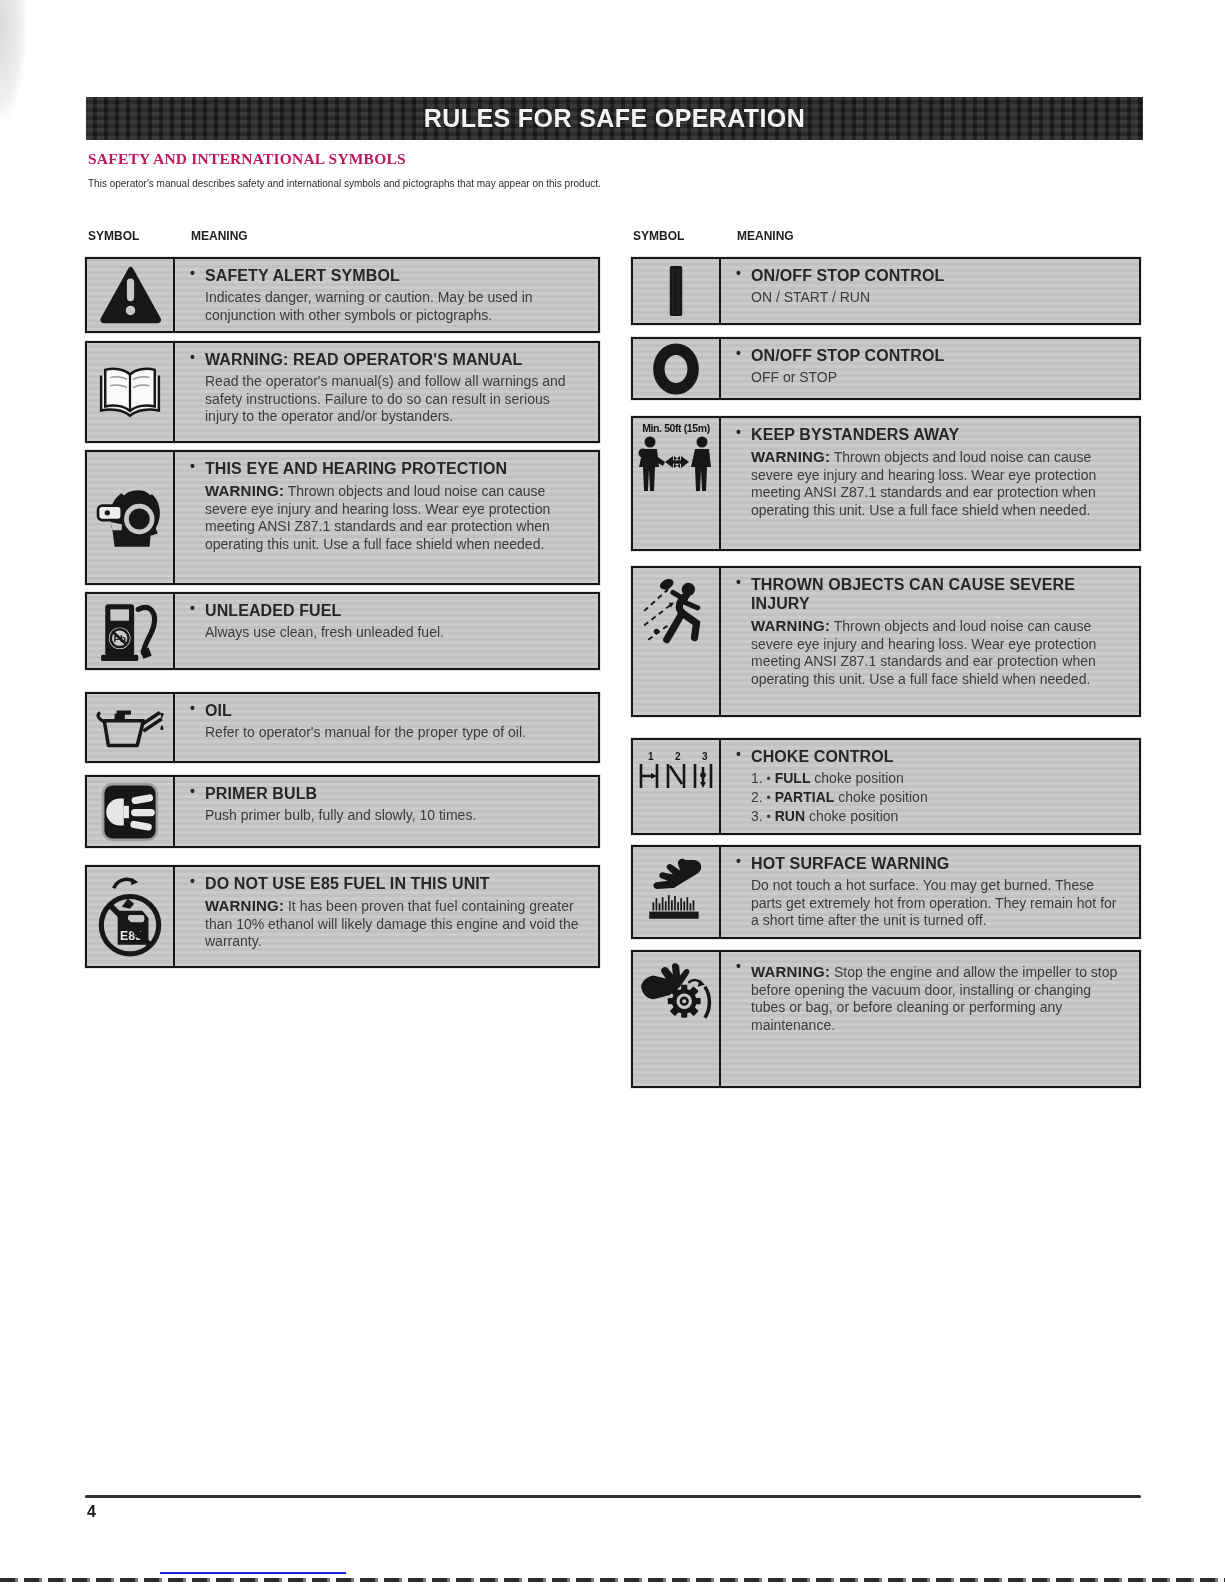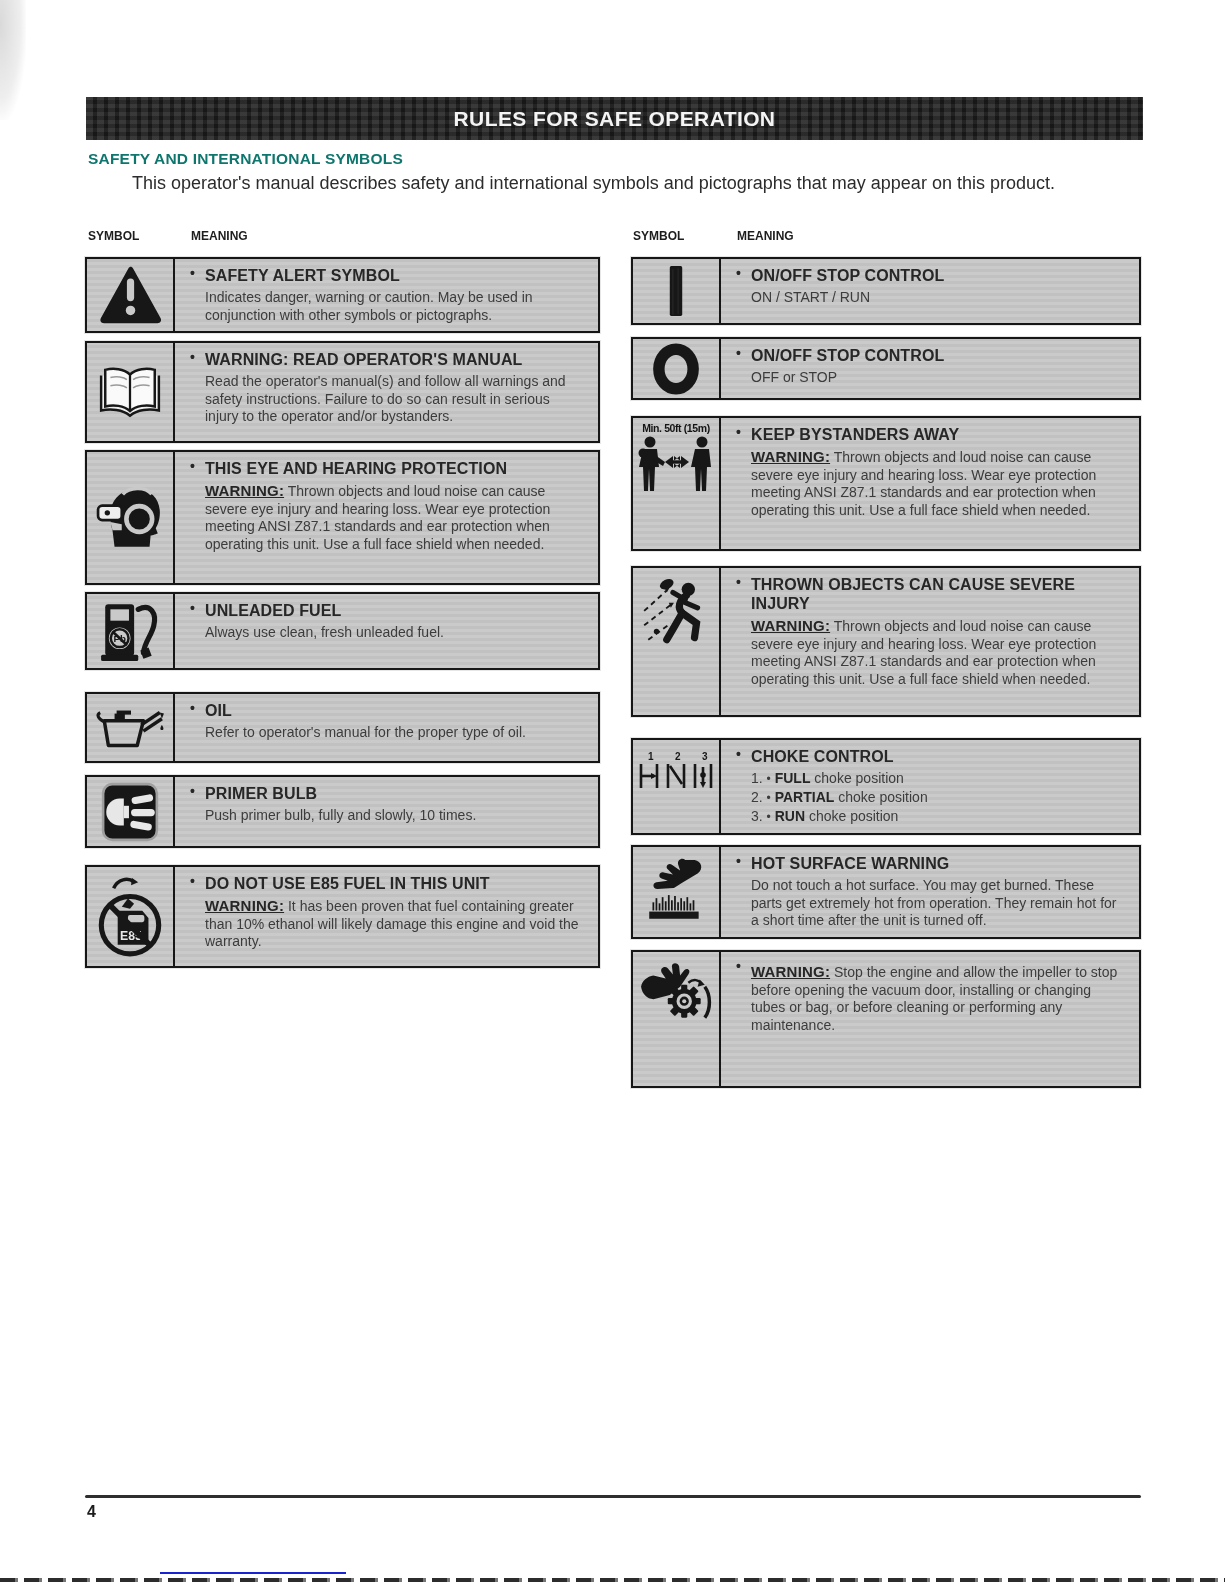--- a/index.html
+++ b/index.html
@@ -11,39 +11,39 @@
     background:radial-gradient(ellipse at 0% 20%,#d9d9d9 0%,#eeeeee 55%,transparent 75%);}
   .bottom-dashes{position:absolute;left:0;top:1578px;width:1225px;height:4px;
     background:repeating-linear-gradient(90deg,#2c2c2c 0 15px,#777 15px 18px,transparent 18px 24px);}
   .blue-mark{position:absolute;left:160px;top:1572px;width:186px;height:2px;background:#1823d6;}
 
   
   .band{position:absolute;left:86px;top:97px;width:1057px;height:43px;background:#262626;
     background-image:repeating-linear-gradient(90deg,rgba(255,255,255,.05) 0 7px,rgba(0,0,0,.25) 7px 11px),
       repeating-linear-gradient(0deg,rgba(255,255,255,.04) 0 4px,rgba(0,0,0,.18) 4px 8px);
     display:flex;align-items:center;justify-content:center;}
-  .band span{color:#f4f4f4;font-weight:bold;font-size:21px;letter-spacing:.4px;}
-
-  .sec-title{position:absolute;left:88px;top:150px;font-size:15.5px;font-weight:bold;color:#0f766e;letter-spacing:.2px;}
-  .intro{position:absolute;left:88px;top:173px;width:1010px;font-size:18px;line-height:21px;color:#2c2c2c;margin-left:44px;}
+  .band span{color:#f4f4f4;font-weight:bold;font-size:25px;letter-spacing:.4px;}
+
+  .sec-title{position:absolute;left:88px;top:150px;font-size:15.5px;font-weight:bold;color:#be185d;letter-spacing:.2px;font-family:Liberation Serif, serif;}
+  .intro{position:absolute;left:88px;top:173px;width:1010px;font-size:10px;line-height:21px;color:#2c2c2c;}
 
   .colhead{position:absolute;top:229px;font-size:12px;font-weight:bold;color:#1d1d1d;}
 
   
   .box{position:absolute;background:#c7c7c7;
     background-image:repeating-linear-gradient(0deg,rgba(255,255,255,.06) 0 3px,rgba(0,0,0,.03) 3px 6px);
     border:2.5px solid #161616;box-sizing:border-box;display:flex;box-shadow:0 0 0 1px #e6e6e6;}
   .sym{width:88px;flex:0 0 88px;border-right:2.5px solid #161616;display:flex;flex-direction:column;
     align-items:center;justify-content:center;padding:3px;box-sizing:border-box;}
   .sym .cap{font-size:10.5px;font-weight:bold;color:#141414;white-space:nowrap;letter-spacing:-.4px;margin:1px 0 1px 0;}
   .mean{flex:1;padding:7px 14px 7px 30px;box-sizing:border-box;}
   .ttl{position:relative;font-size:16px;font-weight:bold;color:#272727;line-height:1.2;letter-spacing:.1px;}
   .ttl .blt{position:absolute;left:-15px;top:-1px;font-size:14px;}
   .bdy{margin-top:4px;font-size:14px;line-height:17.5px;color:#3c3c3c;}
-  .bdy b{color:#262626;font-size:15px;letter-spacing:.2px;text-decoration:underline;}
+  .bdy b{color:#262626;font-size:15px;letter-spacing:.2px;}
   .chk{margin-top:3px;font-size:14px;line-height:18px;color:#3c3c3c;}
   .chk .ln b{color:#262626;}
   .chk .ln .blt2{font-size:12px;}
   .ttl.narrow{max-width:322px;}
 
   
   .foot-rule{position:absolute;left:85px;top:1495px;width:1056px;height:3px;background:#2e2e2e;border-radius:2px;}
   .pageno{position:absolute;left:87px;top:1503px;font-size:16px;font-weight:bold;color:#1c1c1c;}
 
   svg .ink{fill:#171717;}

